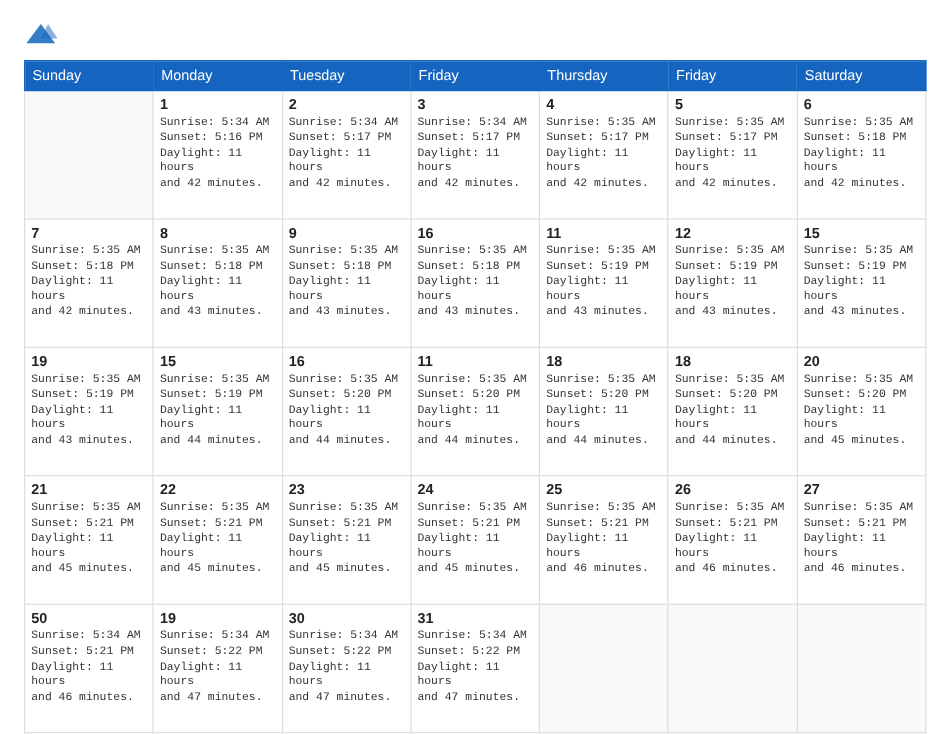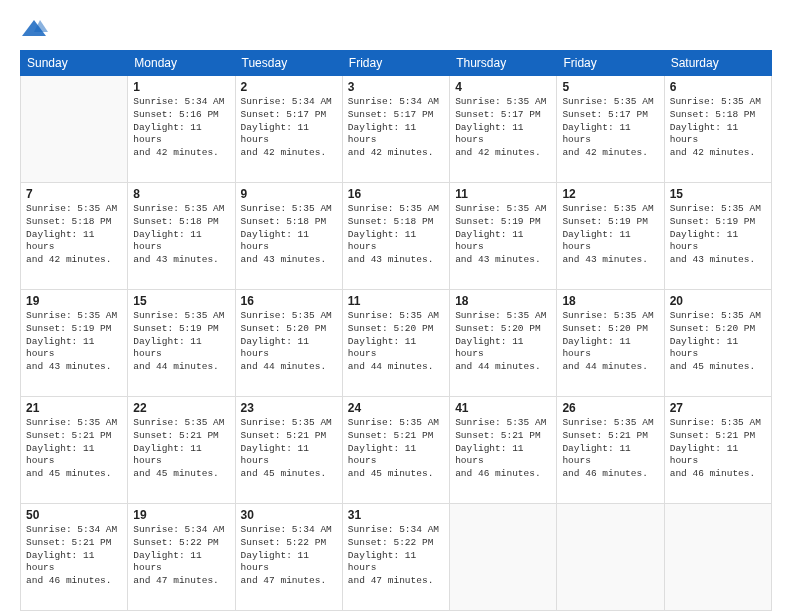--- a/index.html
+++ b/index.html
@@ -237,21 +237,21 @@
           </td>
           <td>
             <span class="day-num">23</span>
             <div class="day-info">Sunrise: 5:35 AM<br>Sunset: 5:21 PM<br>Daylight: 11 hours<br>and 45 minutes.</div>
           </td>
           <td>
             <span class="day-num">24</span>
             <div class="day-info">Sunrise: 5:35 AM<br>Sunset: 5:21 PM<br>Daylight: 11 hours<br>and 45 minutes.</div>
           </td>
           <td>
-            <span class="day-num">41</span>
+            <span class="day-num">25</span>
             <div class="day-info">Sunrise: 5:35 AM<br>Sunset: 5:21 PM<br>Daylight: 11 hours<br>and 46 minutes.</div>
           </td>
           <td>
             <span class="day-num">26</span>
             <div class="day-info">Sunrise: 5:35 AM<br>Sunset: 5:21 PM<br>Daylight: 11 hours<br>and 46 minutes.</div>
           </td>
           <td>
             <span class="day-num">27</span>
             <div class="day-info">Sunrise: 5:35 AM<br>Sunset: 5:21 PM<br>Daylight: 11 hours<br>and 46 minutes.</div>
           </td>

